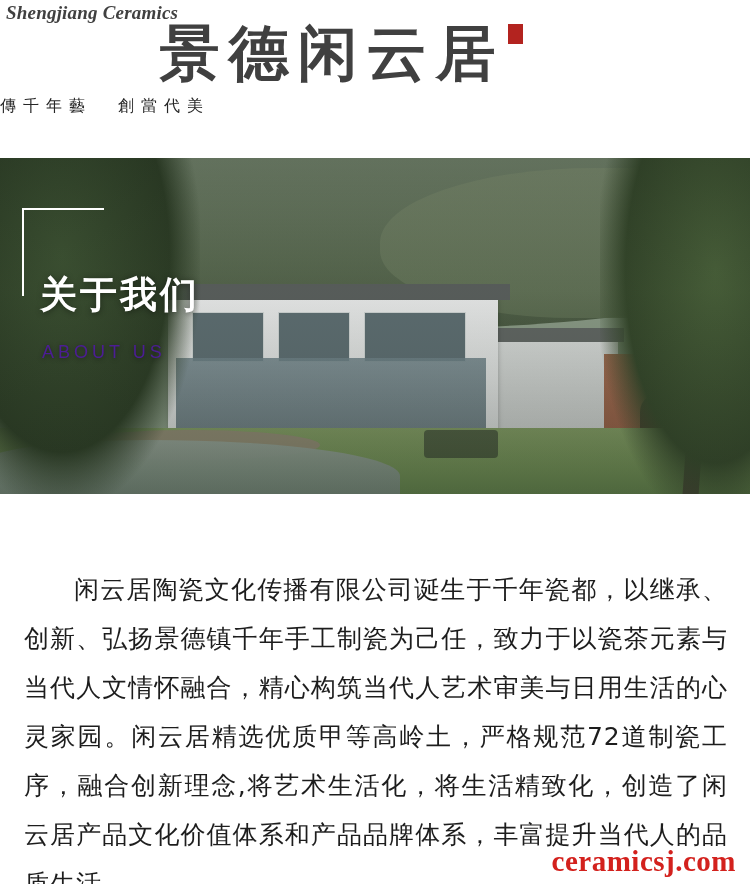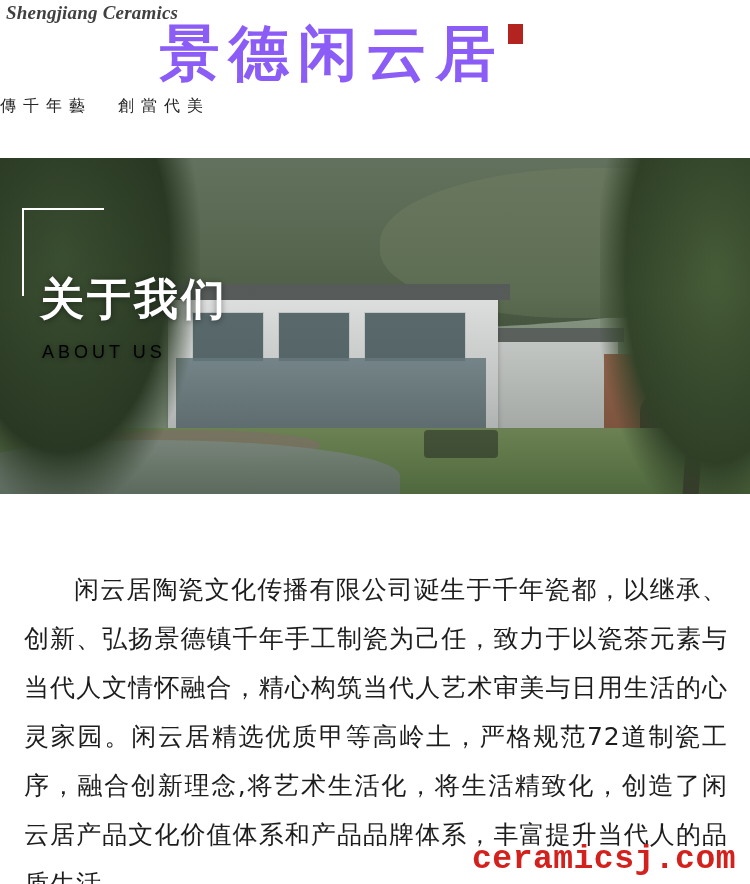--- a/index.html
+++ b/index.html
@@ -41,21 +41,21 @@
   }
   .logo-chars {
     position: absolute;
     top: 18px;
     left: 0;
     width: 664px;
     text-align: center;
     font-family: "DejaVu Serif", "Liberation Serif", serif;
     font-size: 60px;
     font-weight: bold;
-    color: #8b5cf6;
+    color: #404040;
     letter-spacing: 9px;
     line-height: 70px;
     white-space: nowrap;
   }
   .logo-seal {
     position: absolute;
     top: 24px;
     left: 508px;
     width: 15px;
     height: 20px;
@@ -229,34 +229,34 @@
     width: 80px;
     height: 86px;
     border-top: 2px solid #ffffff;
     border-left: 2px solid #ffffff;
   }
   .hero-title {
     position: absolute;
     top: 62px;
     left: 18px;
     font-family: "DejaVu Sans", "Liberation Sans", sans-serif;
-    font-size: 44px;
+    font-size: 37px;
     font-weight: bold;
     color: #ffffff;
     letter-spacing: 3px;
     text-shadow: 0 1px 6px rgba(0,0,0,.45);
     white-space: nowrap;
   }
   .hero-sub {
     position: absolute;
     top: 134px;
     left: 20px;
     font-family: "Liberation Sans", sans-serif;
     font-size: 18px;
-    color: #000000;
+    color: #4c1d95;
     letter-spacing: 4px;
     text-shadow: 0 1px 5px rgba(0,0,0,.45);
     white-space: nowrap;
   }
 
   
   .body-wrap {
     position: absolute;
     top: 494px;
     left: 0;
@@ -275,22 +275,22 @@
     color: #1d1d1d;
     text-align: justify;
     text-justify: inter-ideograph;
     text-indent: 50px;
     letter-spacing: 1px;
   }
   .site-url {
     position: absolute;
     bottom: 6px;
     right: 14px;
-    font-family: Liberation Mono, monospace;
-    font-size: 33px;
+    font-family: Liberation Serif, serif;
+    font-size: 29px;
     font-weight: bold;
     color: #d3211d;
     letter-spacing: .5px;
     white-space: nowrap;
   }
 </style>
 </head>
 <body>
 
 <div class="watermark">Shengjiang Ceramics</div>

